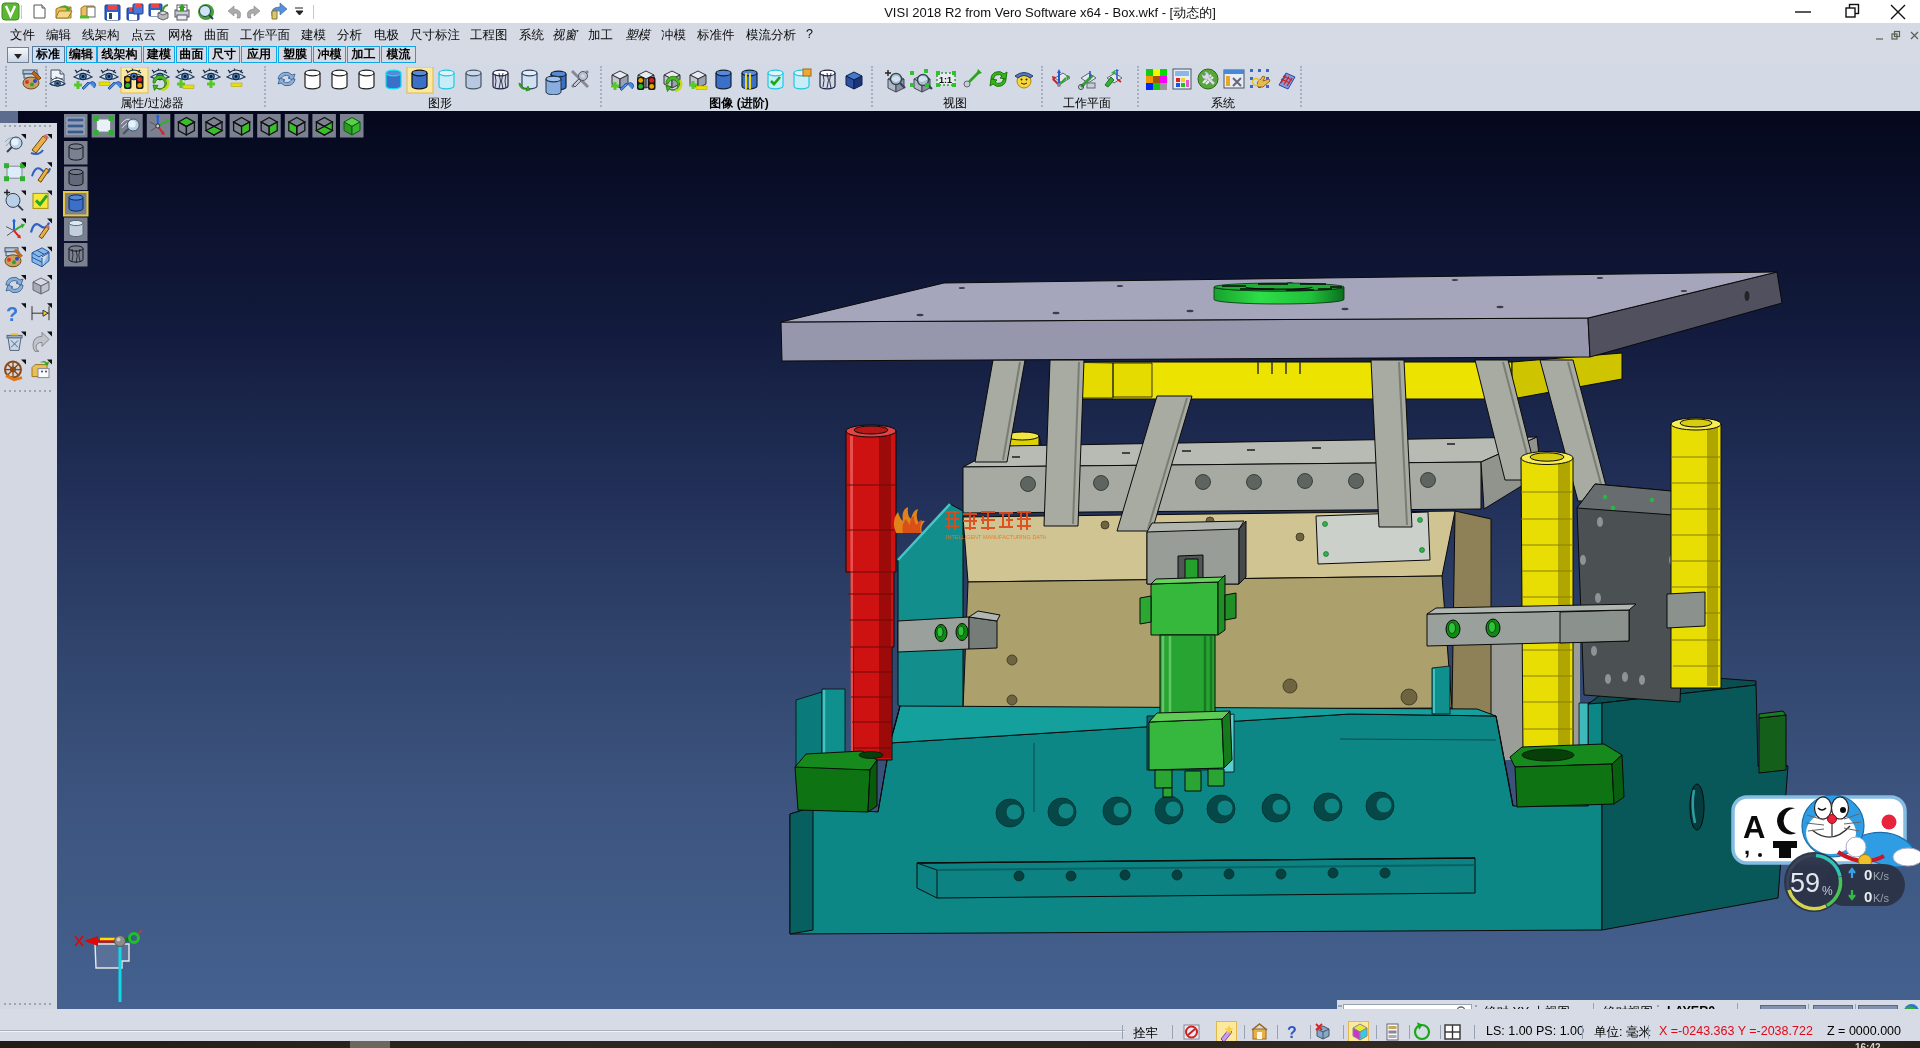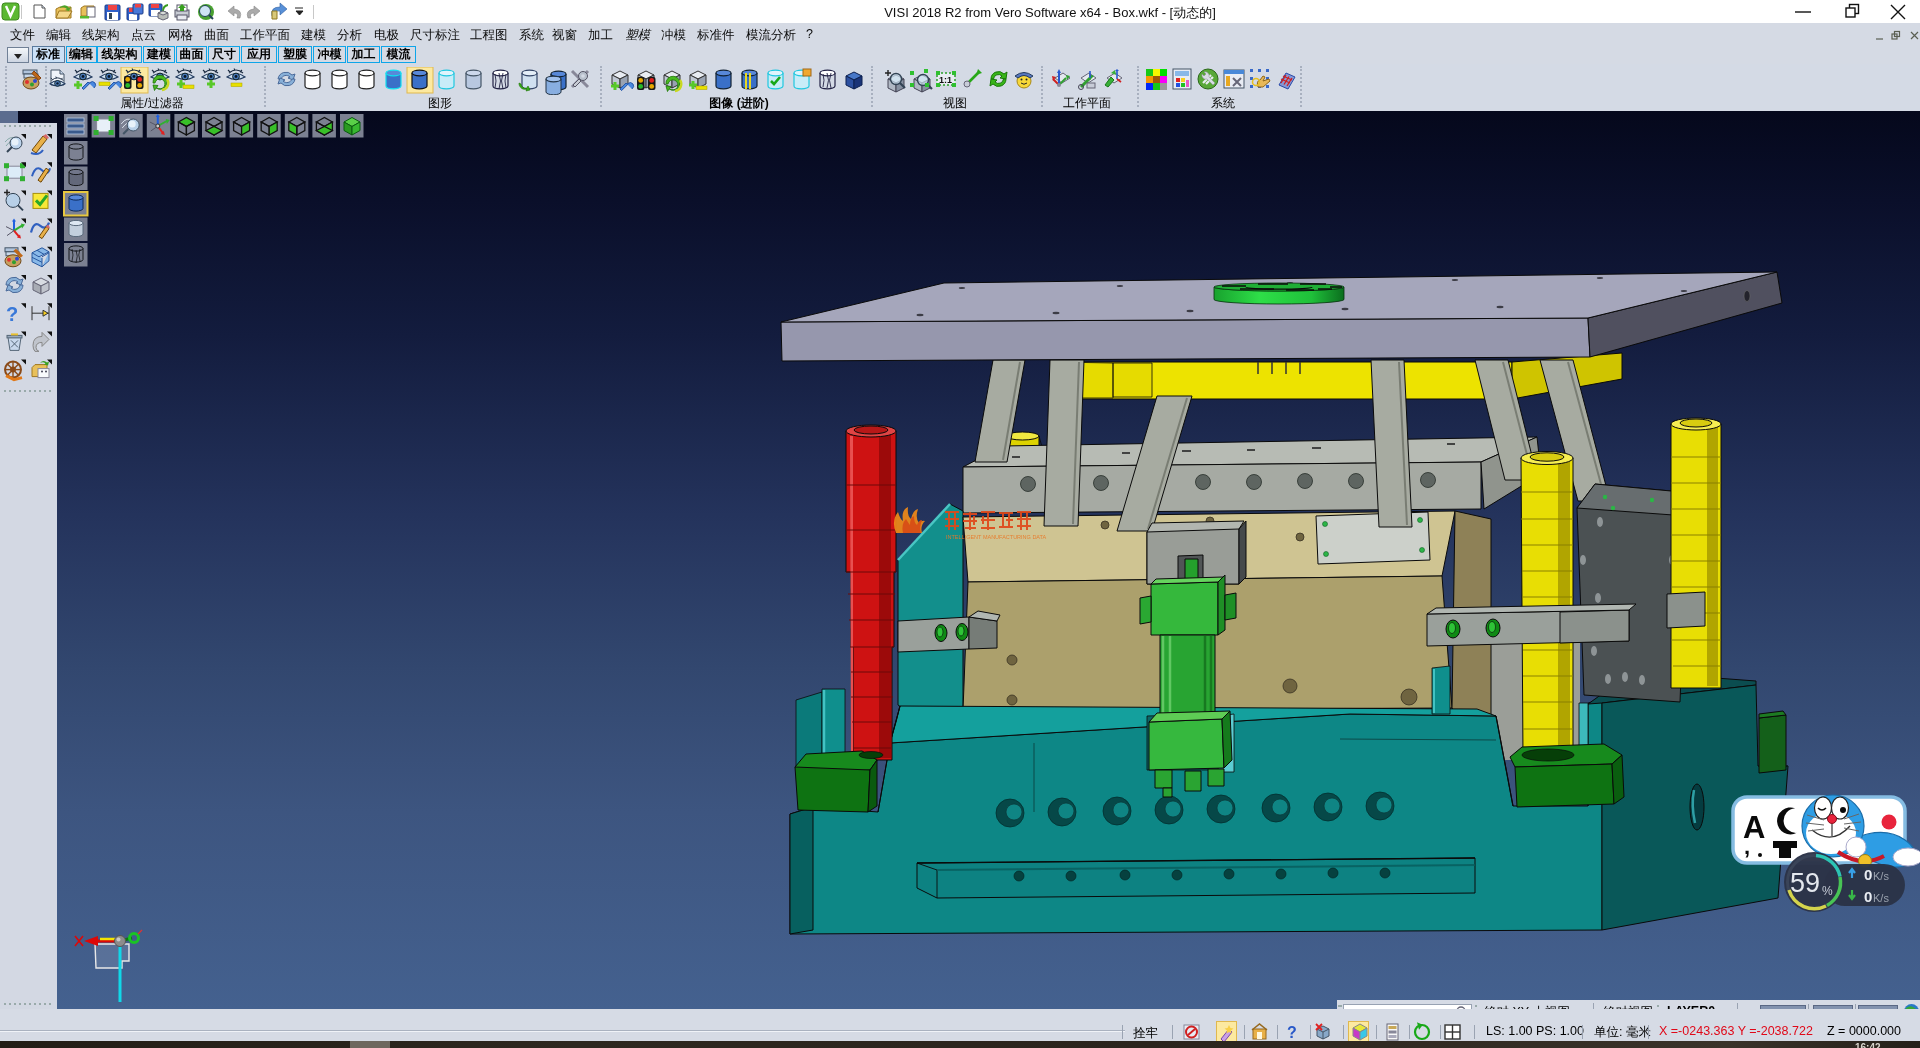--- a/index.html
+++ b/index.html
@@ -122,21 +122,21 @@
       <div class="mi" style="left: 131px;">点云</div>
       <div class="mi" style="left: 168px;">网格</div>
       <div class="mi" style="left: 204px;">曲面</div>
       <div class="mi" style="left: 240px;">工作平面</div>
       <div class="mi" style="left: 301px;">建模</div>
       <div class="mi" style="left: 337px;">分析</div>
       <div class="mi" style="left: 374px;">电极</div>
       <div class="mi" style="left: 410px;">尺寸标注</div>
       <div class="mi" style="left: 470px;">工程图</div>
       <div class="mi" style="left: 519px;">系统</div>
-      <div class="mi" style="left: 552px;">视窗</div>
+      <div class="mi" style="left: 552px; font-style: italic;">视窗</div>
       <div class="mi" style="left: 588px;">加工</div>
       <div class="mi" style="left: 625px; font-style: italic;">塑模</div>
       <div class="mi" style="left: 661px;">冲模</div>
       <div class="mi" style="left: 697px;">标准件</div>
       <div class="mi" style="left: 746px;">模流分析</div>
       <div class="mi" style="left: 806px;">?</div>
     </div>
   <div id="tabrow">
       <div id="tabdrop"></div>
       <div class="tab sel" style="left: 31.5px; width: 33px;">标准</div>

